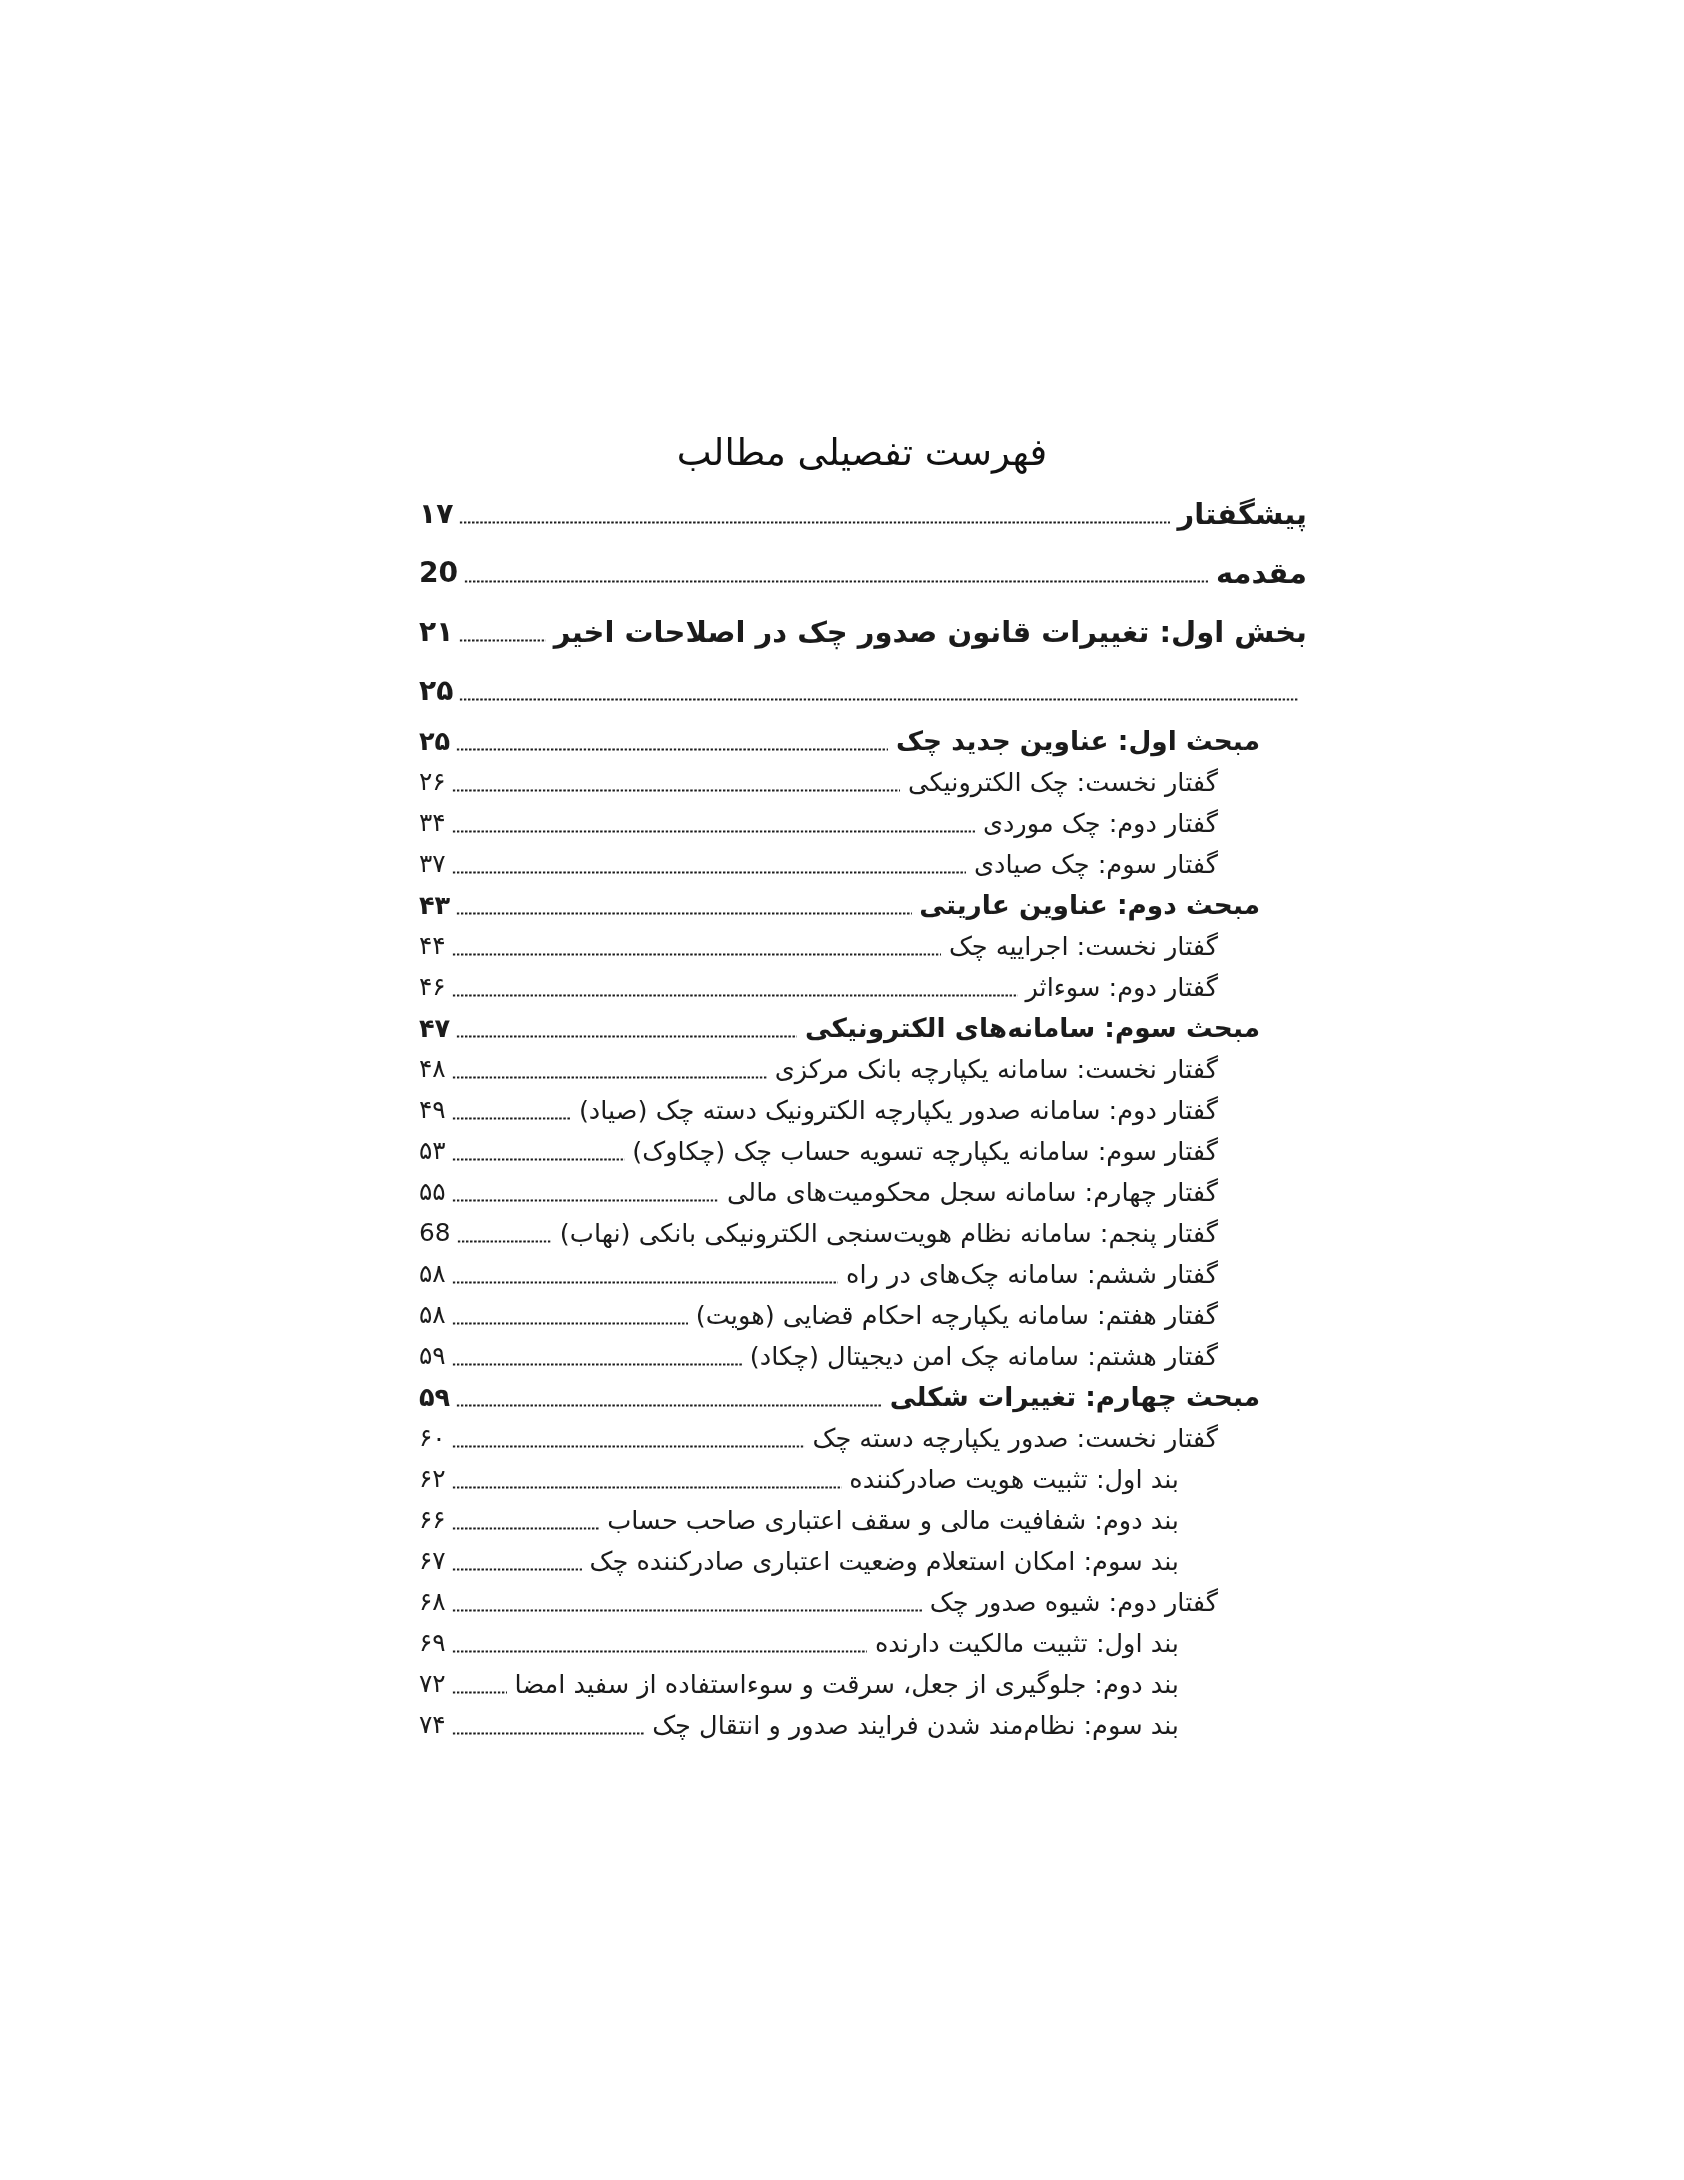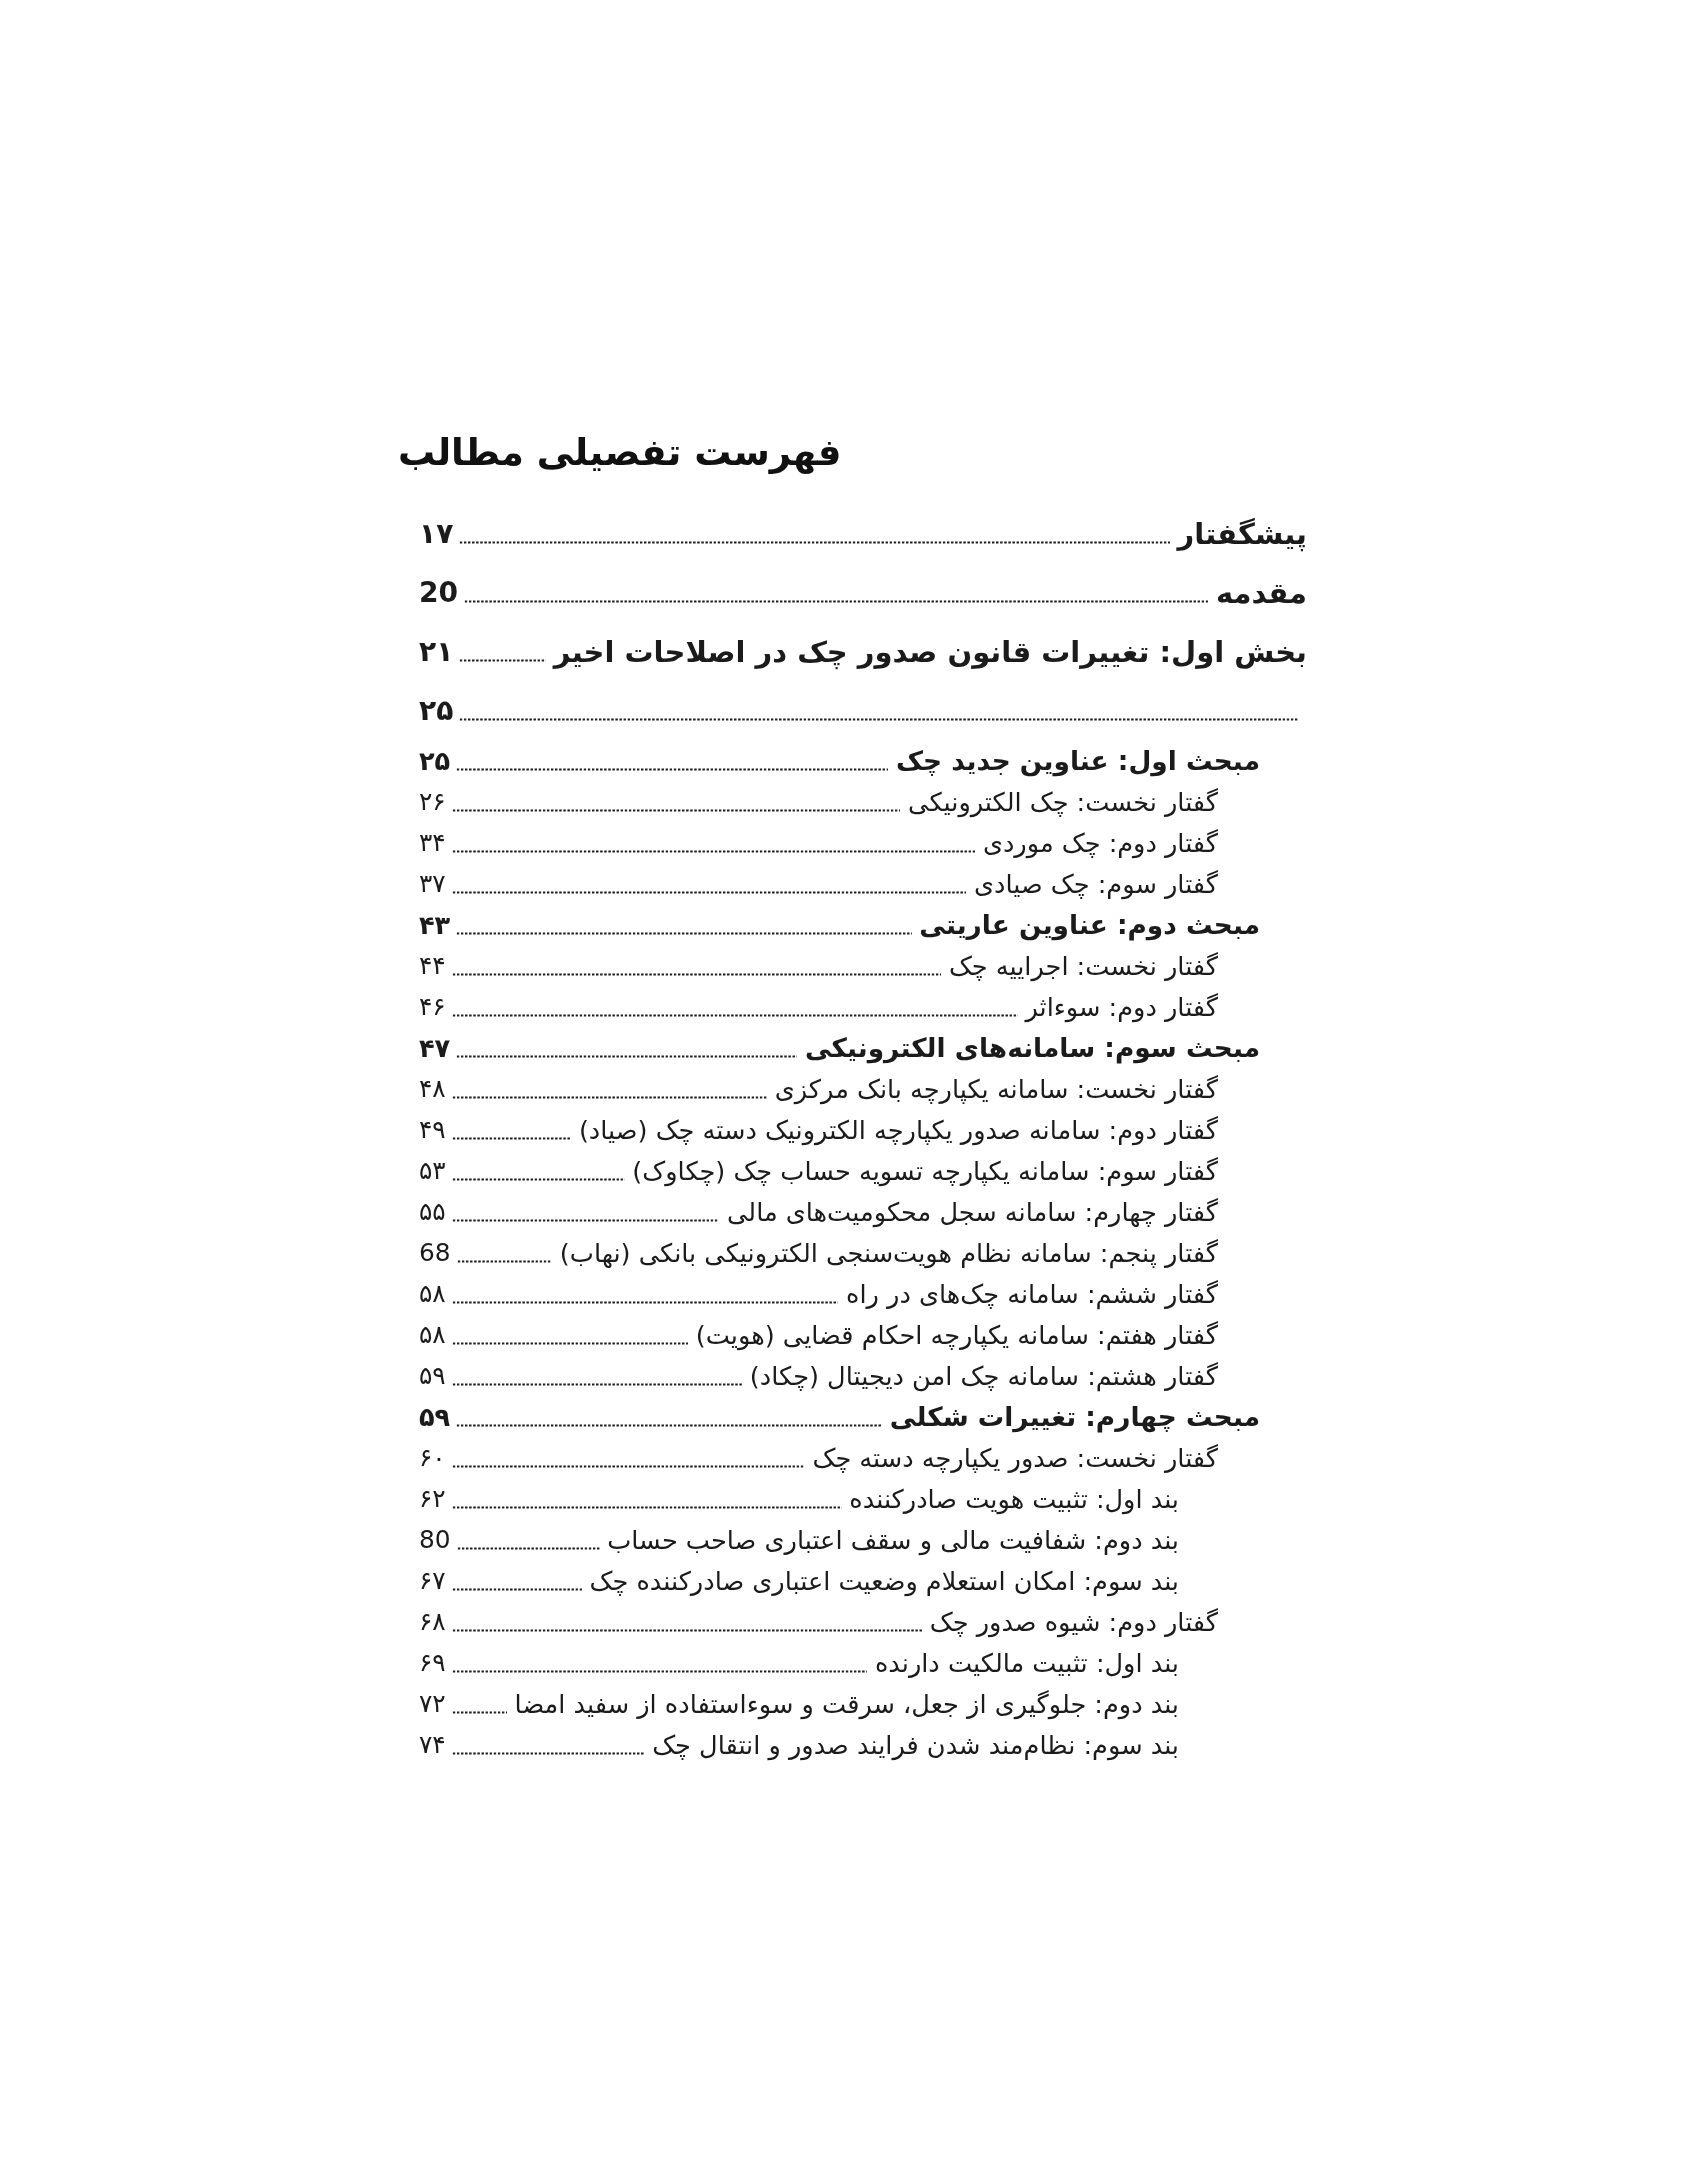--- a/index.html
+++ b/index.html
@@ -18,24 +18,24 @@
     direction: rtl;
   }
   .content {
     position: absolute;
     top: 430px;
     right: 377px;
     width: 928px;
     direction: rtl;
   }
   .toc-title {
-    margin: 0 0 28px 0;
-    text-align: left;
+    margin: 0 0 8px 0;
+    text-align: center;
     font-size: 37px;
-    font-weight: 700;
+    font-weight: 400;
     line-height: 1.25;
     color: #111111;
     transform: translateX(19px);
   }
   .toc {
     display: flex;
     flex-direction: column;
   }
   .row {
     display: flex;
@@ -193,21 +193,21 @@
           <span class="pagenum">۶۰</span>
         </div>
         <div class="row level-3">
           <span class="label">بند اول: تثبیت هویت صادرکننده</span>
           <div class="leader"></div>
           <span class="pagenum">۶۲</span>
         </div>
         <div class="row level-3">
           <span class="label">بند دوم: شفافیت مالی و سقف اعتباری صاحب حساب</span>
           <div class="leader"></div>
-          <span class="pagenum">80</span>
+          <span class="pagenum">۶۶</span>
         </div>
         <div class="row level-3">
           <span class="label">بند سوم: امکان استعلام وضعیت اعتباری صادرکننده چک</span>
           <div class="leader"></div>
           <span class="pagenum">۶۷</span>
         </div>
         <div class="row level-2">
           <span class="label">گفتار دوم: شیوه صدور چک</span>
           <div class="leader"></div>
           <span class="pagenum">۶۸</span>

